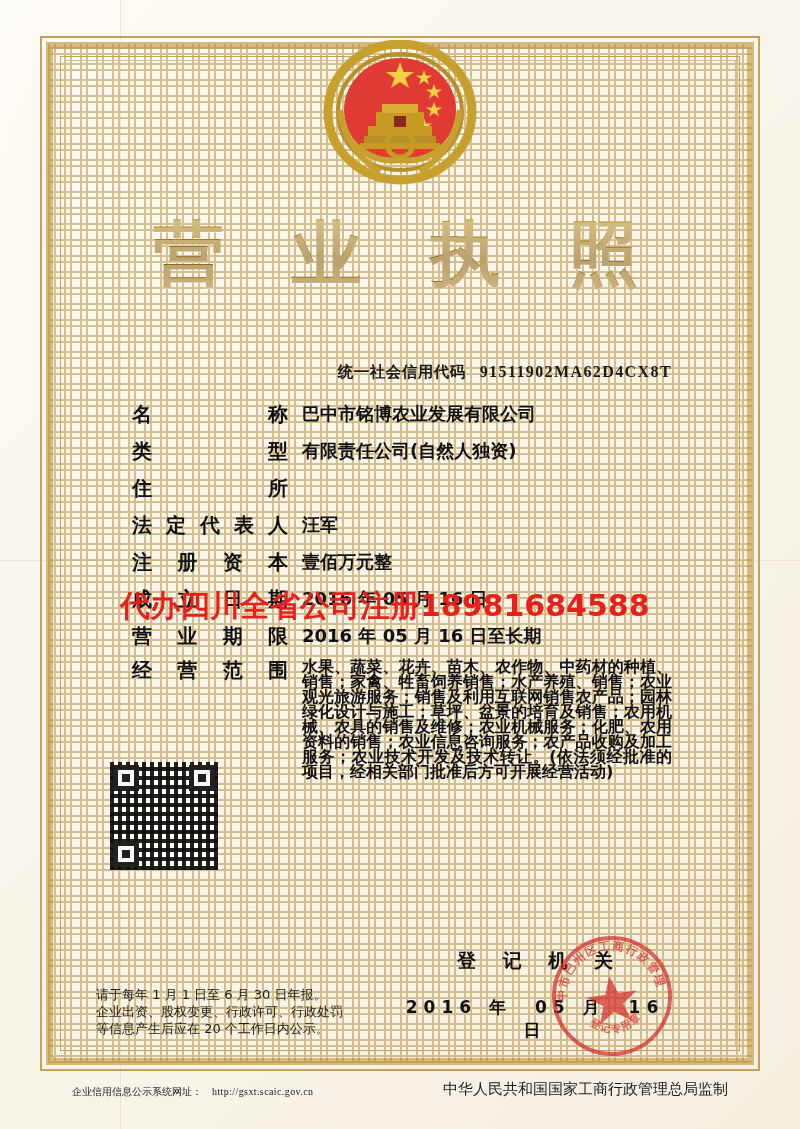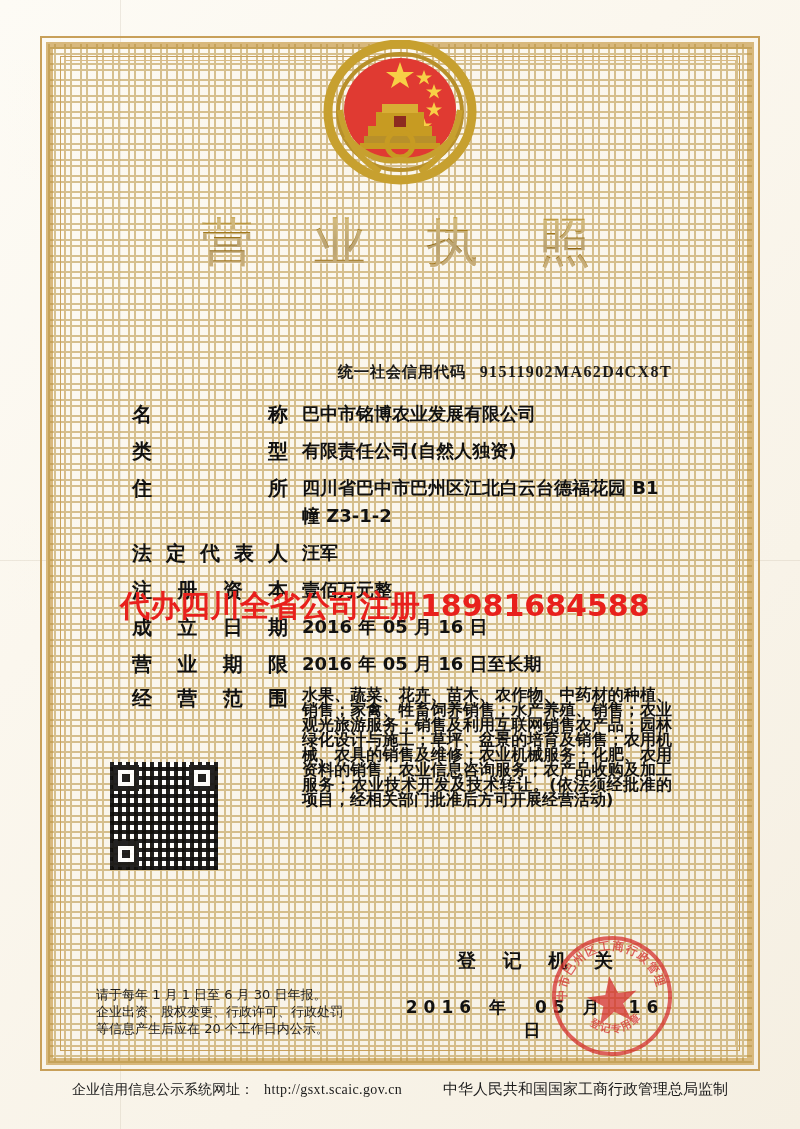--- a/index.html
+++ b/index.html
@@ -99,22 +99,22 @@
   }
 
   
   .title {
     position: absolute;
     left: 0;
     right: 8px;
     top: 208px;
     text-align: center;
     font-family: "DejaVu Sans", "Liberation Sans", sans-serif;
-    font-weight: normal;
-    font-size: 52px;
+    font-weight: bold;
+    font-size: 70px;
     letter-spacing: 22px;
     text-indent: 22px;
     color: #9c7018;
     background: linear-gradient(180deg, #c9a032 0%, #8c6412 55%, #b4862a 100%);
     -webkit-background-clip: text;
     background-clip: text;
     -webkit-text-fill-color: transparent;
     text-shadow: 0 1px 0 rgba(255,255,255,.4);
   }
 
@@ -261,21 +261,21 @@
     line-height: 17px;
     color: #1b1b1b;
   }
 
   
   .footer-left {
     position: absolute;
     left: 72px;
     bottom: 30px;
     font-family: "DejaVu Sans", "Liberation Sans", sans-serif;
-    font-size: 14px;
+    font-size: 10px;
     color: #1b1b1b;
     white-space: nowrap;
     margin-top: 31px;
   }
   .footer-left .url {
     font-family: "Liberation Serif", serif;
     margin-left: 10px;
     letter-spacing: .4px;
   }
   .footer-right {
@@ -376,21 +376,20 @@
           <span>型</span>
         </div>
       <div class="value">有限责任公司(自然人独资)</div>
     </div>
 
     <div class="row">
       <div class="label">
           <span>住</span>
           <span>所</span>
         </div>
-      <div class="value">四川省巴中市巴州区江北白云台德福花园 B1 幢 Z3-1-2</div>
     </div>
 
     <div class="row">
       <div class="label">
           <span>法</span>
           <span>定</span>
           <span>代</span>
           <span>表</span>
           <span>人</span>
         </div>

